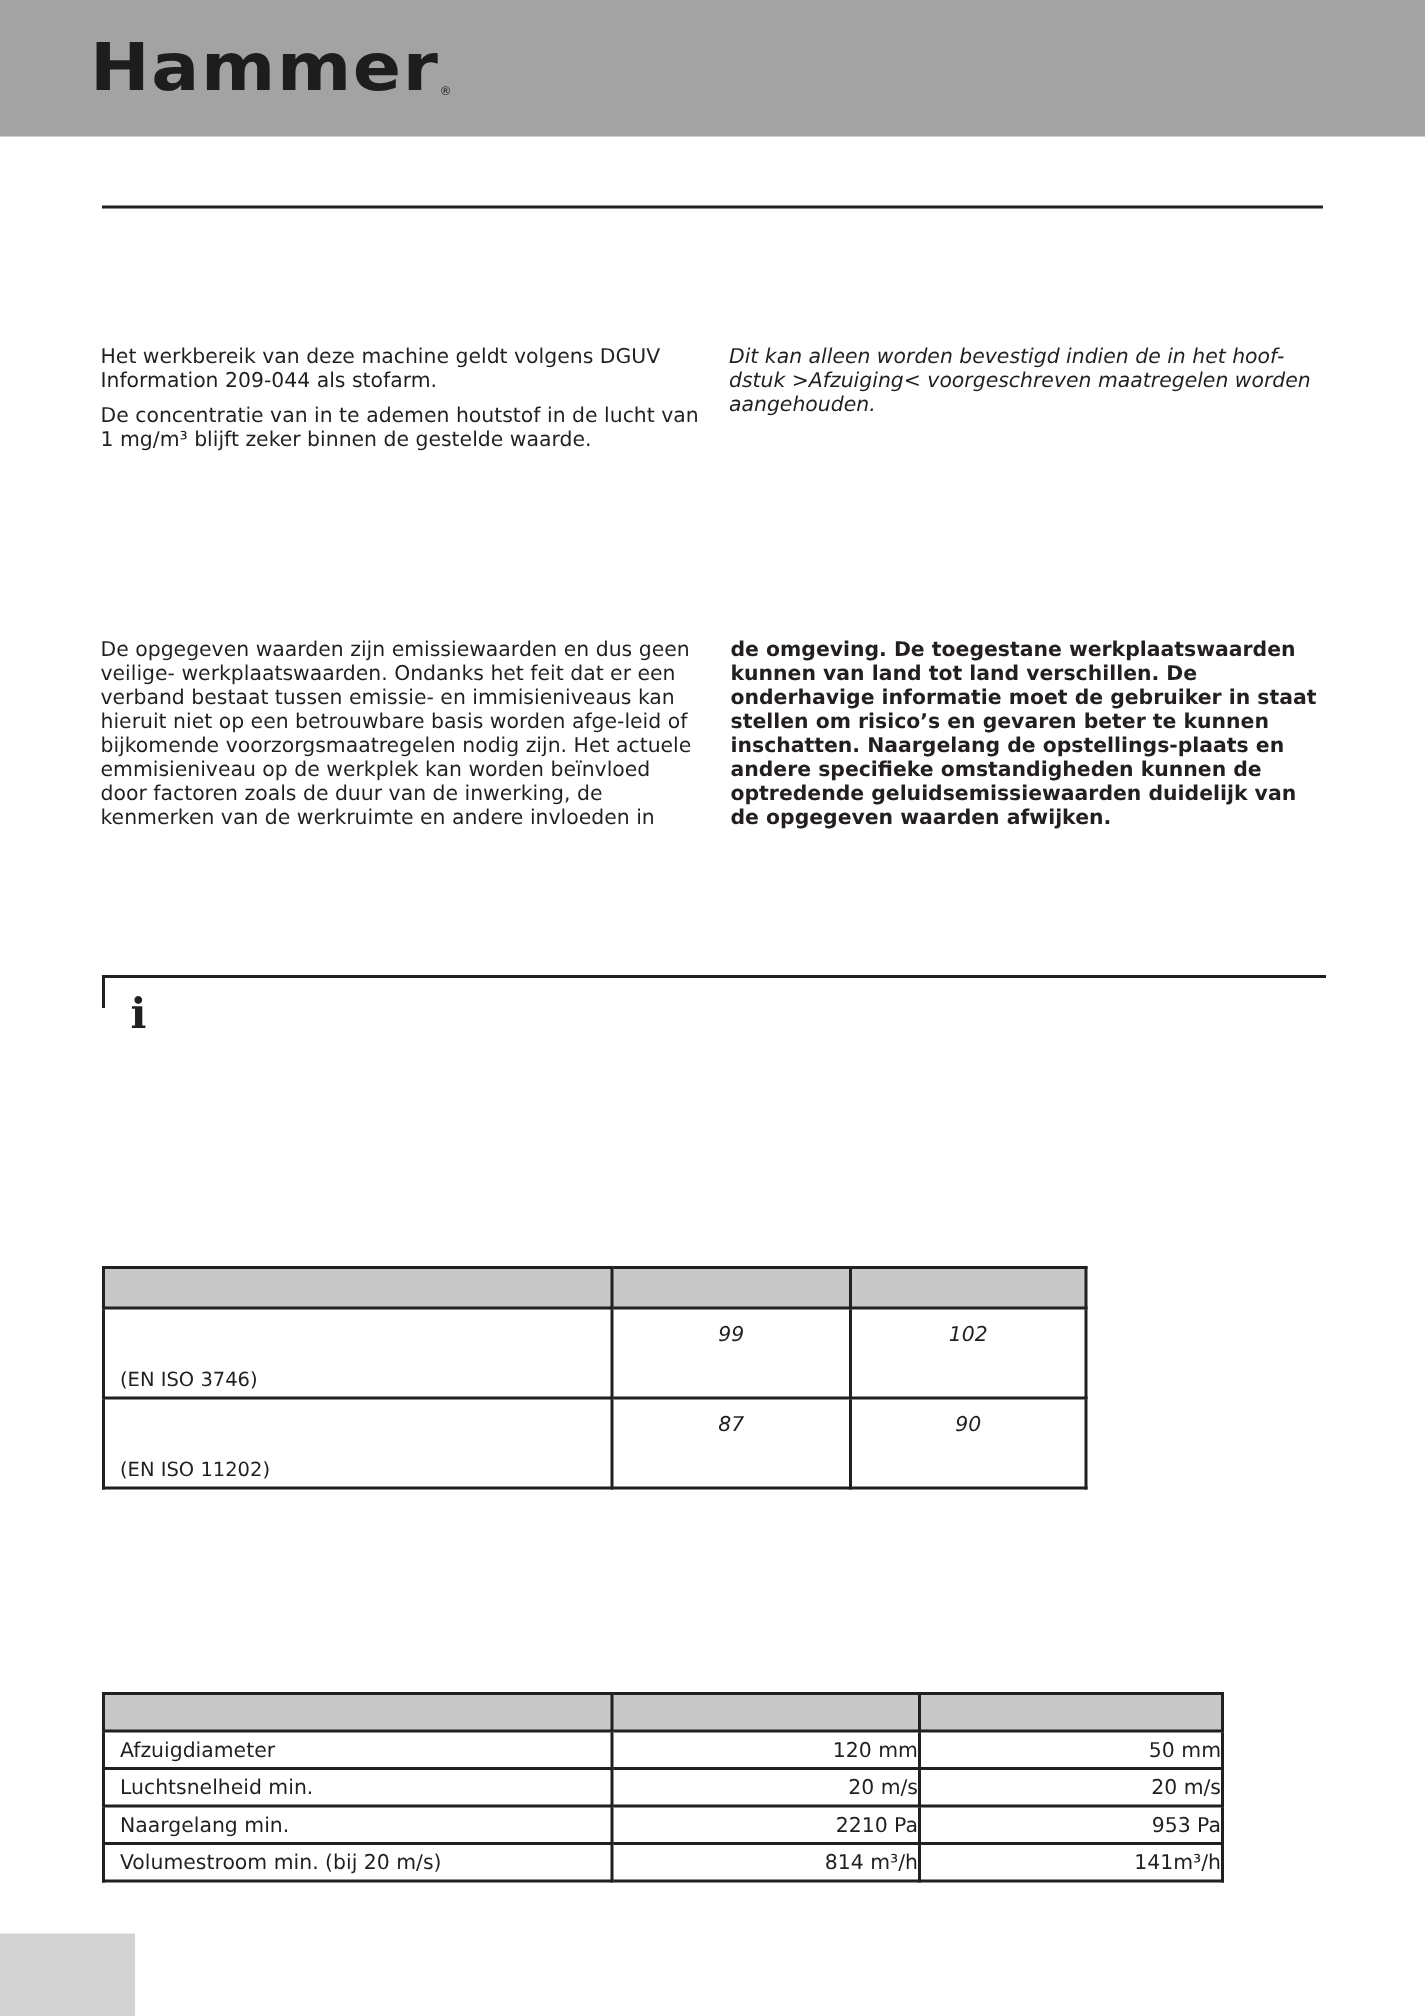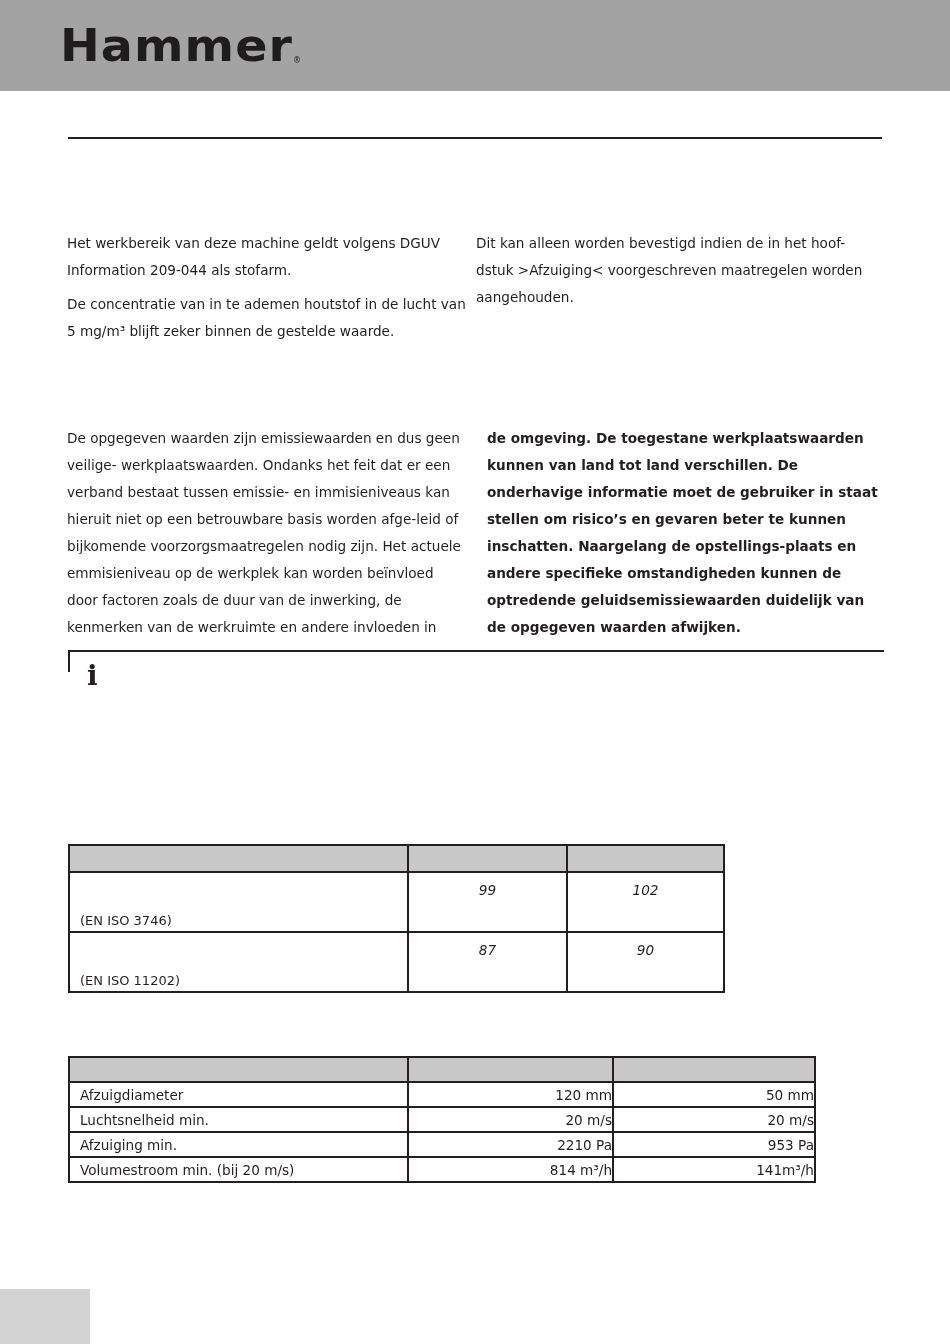--- a/index.html
+++ b/index.html
@@ -3,56 +3,56 @@
 <meta charset="utf-8">
 <style>
   html, body { margin:0; padding:0; background:#ffffff; }
   body { width:950px; height:1344px; position:relative; overflow:hidden;
          font-family:"DejaVu Sans", sans-serif; color:#231f20; }
   .header-band { position:absolute; left:0; top:0; width:950px; height:91px; background:#a3a3a3; }
   .logo { position:absolute; left:60px; top:24px; font-family:"DejaVu Sans", sans-serif; font-weight:bold;
           font-size:44px; letter-spacing:1px; color:#1e1c1c; line-height:44px; transform:scaleX(1.08); transform-origin:left; }
   .logo-reg { position:absolute; left:293px; top:56px; font-size:8px; color:#1e1c1c; }
   .top-rule { position:absolute; left:68px; top:137px; width:814px; height:2px; background:#231f20; }
-  .col { position:absolute; font-size:13.6px; line-height:27px; }
+  .col { position:absolute; font-size:13.6px; line-height:16px; }
   .col p { margin:0 0 7px 0; }
   .info-frame { position:absolute; left:68px; top:650px; width:814px; height:20px;
                 border-top:2px solid #231f20; border-left:2px solid #231f20; }
   .info-icon { position:absolute; left:87px; top:662px; font-family:"DejaVu Serif", serif; font-weight:bold;
                font-size:28px; color:#231f20; line-height:28px; }
   table { position:absolute; border-collapse:collapse; font-size:13.6px; }
   td, th { border:2px solid #231f20; padding:0; }
   th { background:#c8c8c8; font-weight:normal; }
   .t1 { left:68px; top:844px; }
   .t1 th { height:25px; }
   .t1 td { height:39px; }
   .t1 td.lab { vertical-align:bottom; padding:16px 10px 3px 10px; font-size:13px; }
   .t1 td.val { text-align:center; vertical-align:top; padding-top:9px;font-style:italic; }
-  .t2 { left:68px; top:1056px;padding-left:15px; }
+  .t2 { left:68px; top:1128px;padding-left:15px; }
   .t2 th { height:23px; }
   .t2 td { height:23px; }
   .t2 td.lab { padding-left:10px; }
   .t2 td.val { text-align:right; }
   .page-box { position:absolute; left:0; top:1289px; width:90px; height:55px; background:#d3d3d3; }
 </style>
 </head>
 <body>
 
 <div class="header-band">
   <div class="logo">Hammer</div>
   <div class="logo-reg">®</div>
 </div>
 
 <div class="top-rule"></div>
 
 <div class="col" style="left:67px; top:230px; width:400px;">
   <p>Het werkbereik van deze machine geldt volgens DGUV Information 209-044 als stofarm.</p>
-  <p>De concentratie van in te ademen houtstof in de lucht van 5 mg/m³ blijft zeker binnen de gestelde waarde.</p>
+  <p>De concentratie van in te ademen houtstof in de lucht van 1 mg/m³ blijft zeker binnen de gestelde waarde.</p>
 </div>
-<div class="col" style="left:476px; top:230px; width:400px;">
+<div class="col" style="left:486px; top:230px; width:400px;font-style:italic;">
   <p>Dit kan alleen worden bevestigd indien de in het hoof-dstuk &gt;Afzuiging&lt; voorgeschreven maatregelen worden aangehouden.</p>
 </div>
 
 <div class="col" style="left:67px; top:425px; width:400px;">
   <p>De opgegeven waarden zijn emissiewaarden en dus geen veilige- werkplaatswaarden. Ondanks het feit dat er een verband bestaat tussen emissie- en immisieniveaus kan hieruit niet op een betrouwbare basis worden afge-leid of bijkomende voorzorgsmaatregelen nodig zijn. Het actuele emmisieniveau op de werkplek kan worden beïnvloed door factoren zoals de duur van de inwerking, de kenmerken van de werkruimte en andere invloeden in</p>
 </div>
 <div class="col" style="left:487px; top:425px; width:398px;font-weight:bold;">
   <p>de omgeving. De toegestane werkplaatswaarden kunnen van land tot land verschillen. De onderhavige informatie moet de gebruiker in staat stellen om risico’s en gevaren beter te kunnen inschatten. Naargelang de opstellings-plaats en andere specifieke omstandigheden kunnen de optredende geluidsemissiewaarden duidelijk van de opgegeven waarden afwijken.</p>
 </div>
 
@@ -90,21 +90,21 @@
     <td class="lab">Afzuigdiameter</td>
     <td class="val">120 mm</td>
     <td class="val">50 mm</td>
   </tr>
   <tr>
     <td class="lab">Luchtsnelheid min.</td>
     <td class="val">20 m/s</td>
     <td class="val">20 m/s</td>
   </tr>
   <tr>
-    <td class="lab">Afzuiging min.</td>
+    <td class="lab">Naargelang min.</td>
     <td class="val">2210 Pa</td>
     <td class="val">953 Pa</td>
   </tr>
   <tr>
     <td class="lab">Volumestroom min. (bij 20 m/s)</td>
     <td class="val">814 m³/h</td>
     <td class="val">141m³/h</td>
   </tr>
 </tbody>
   </table>

